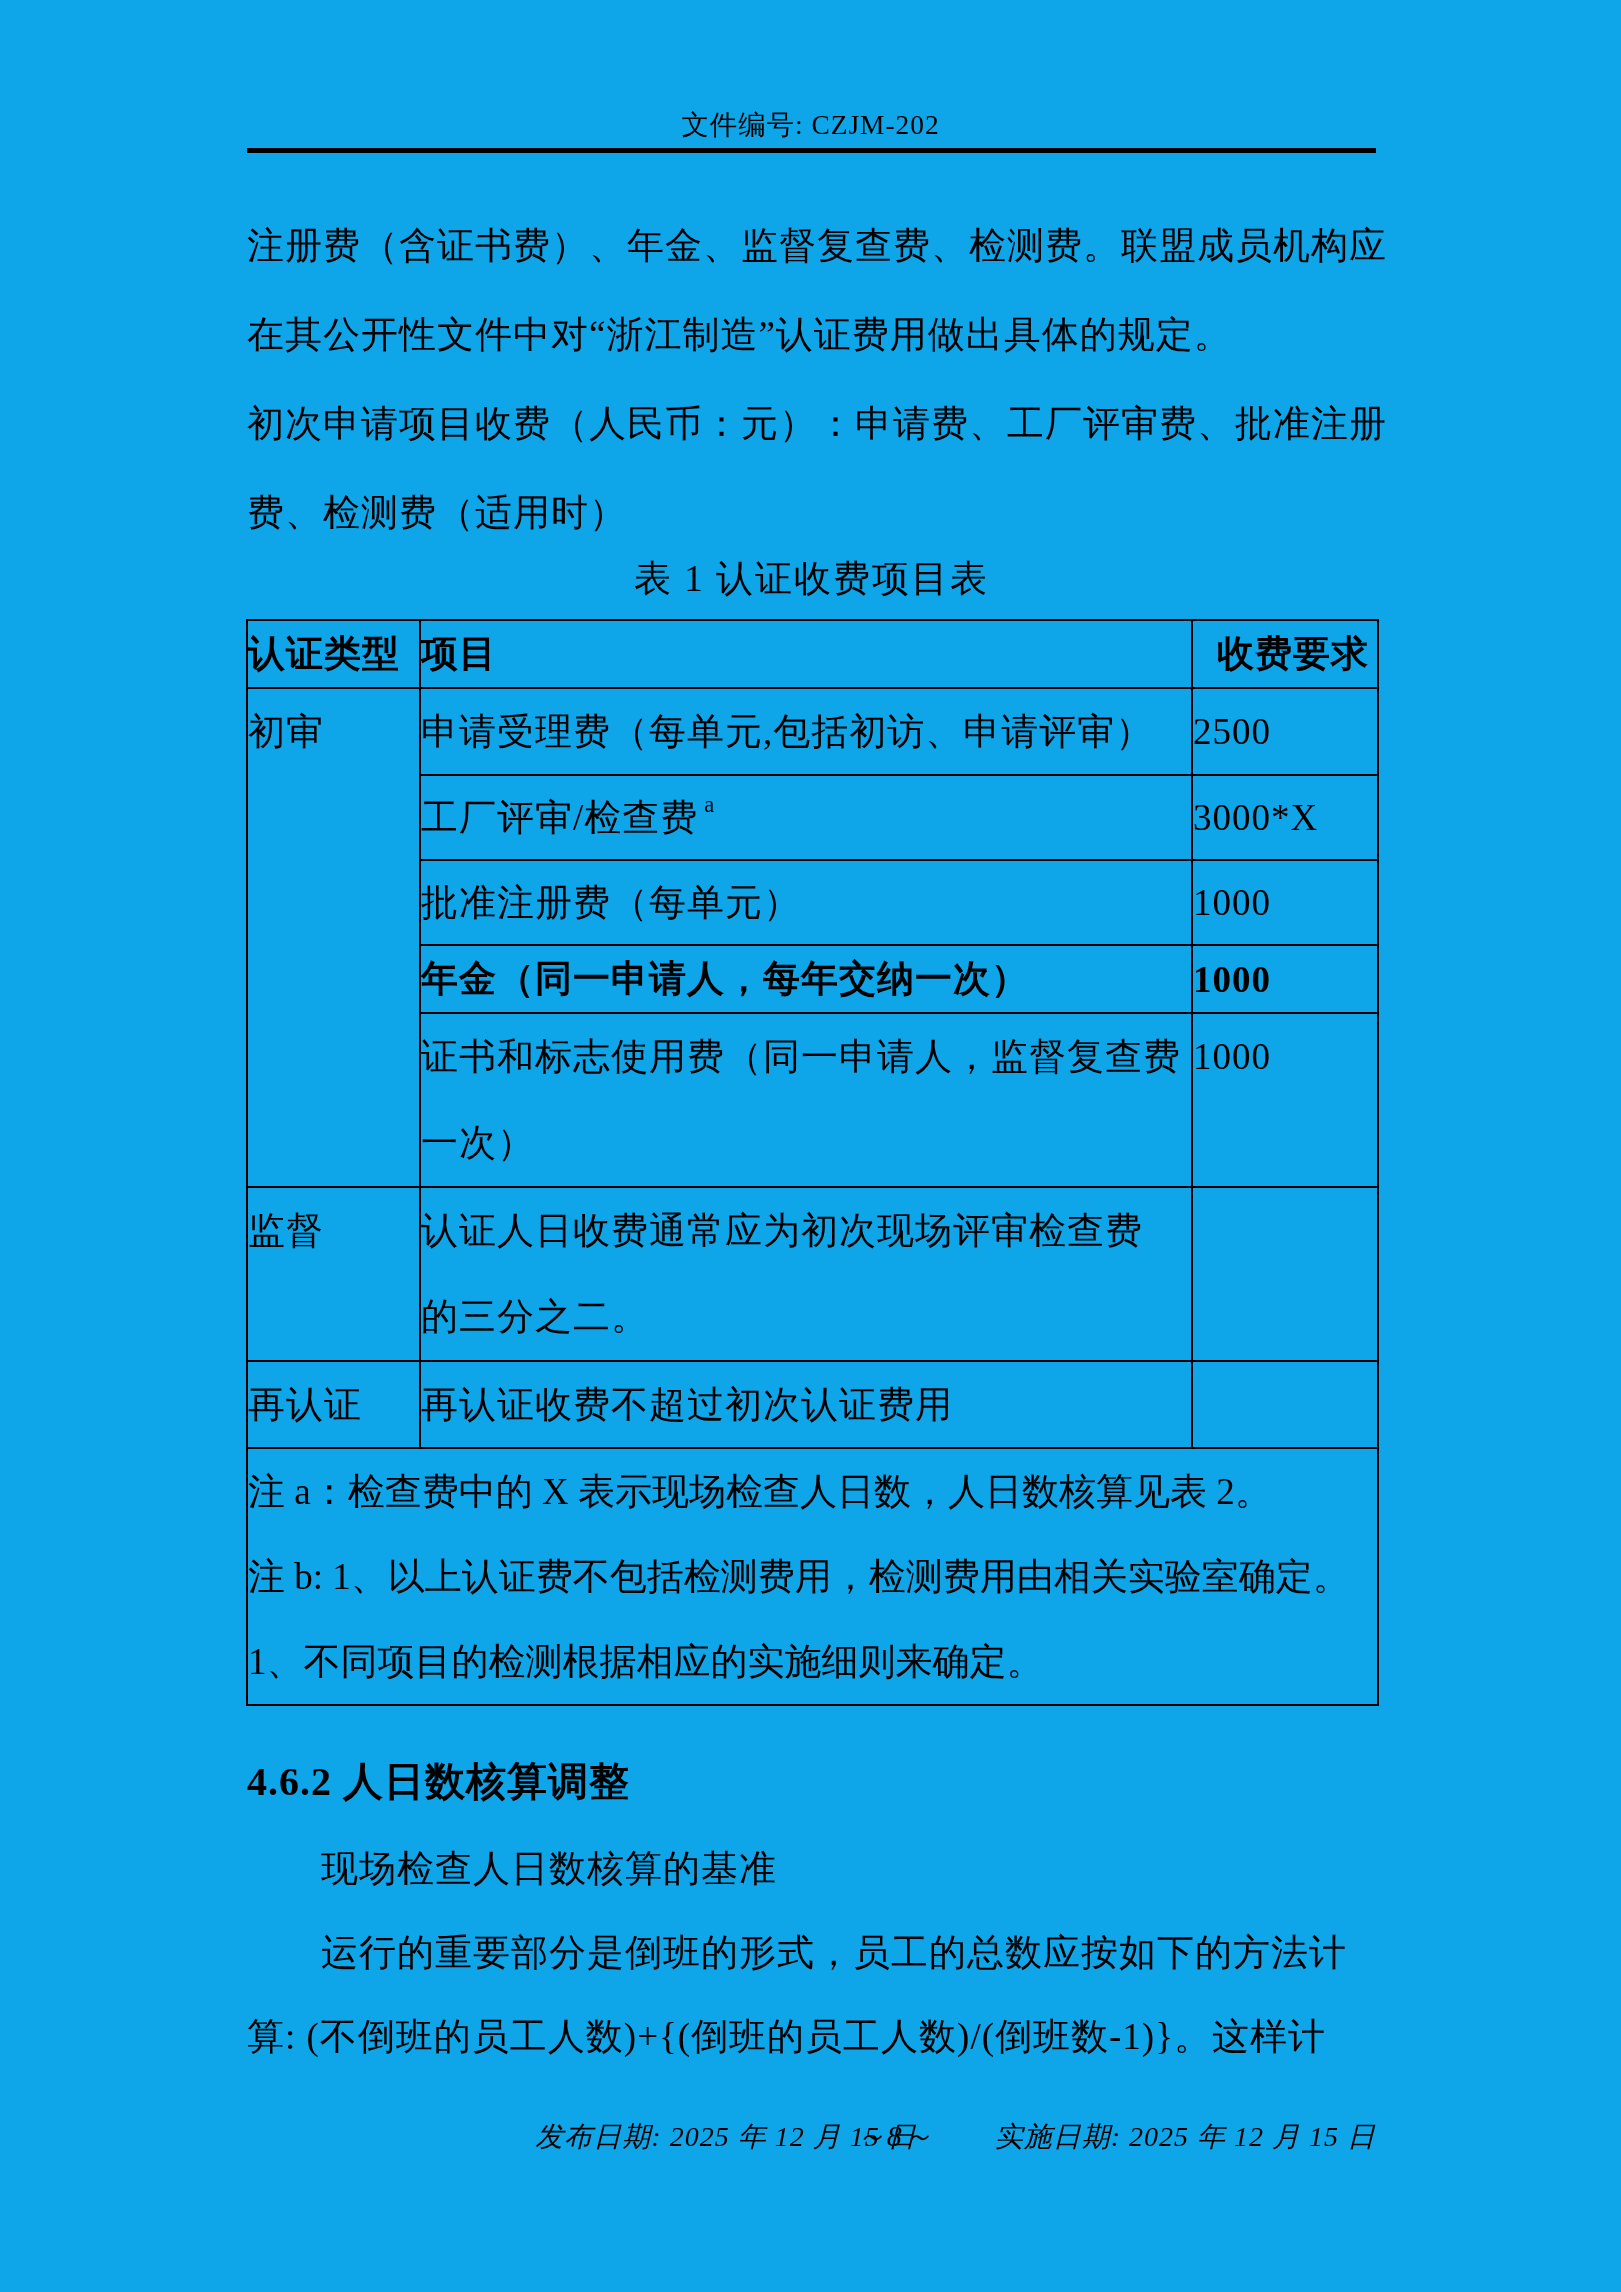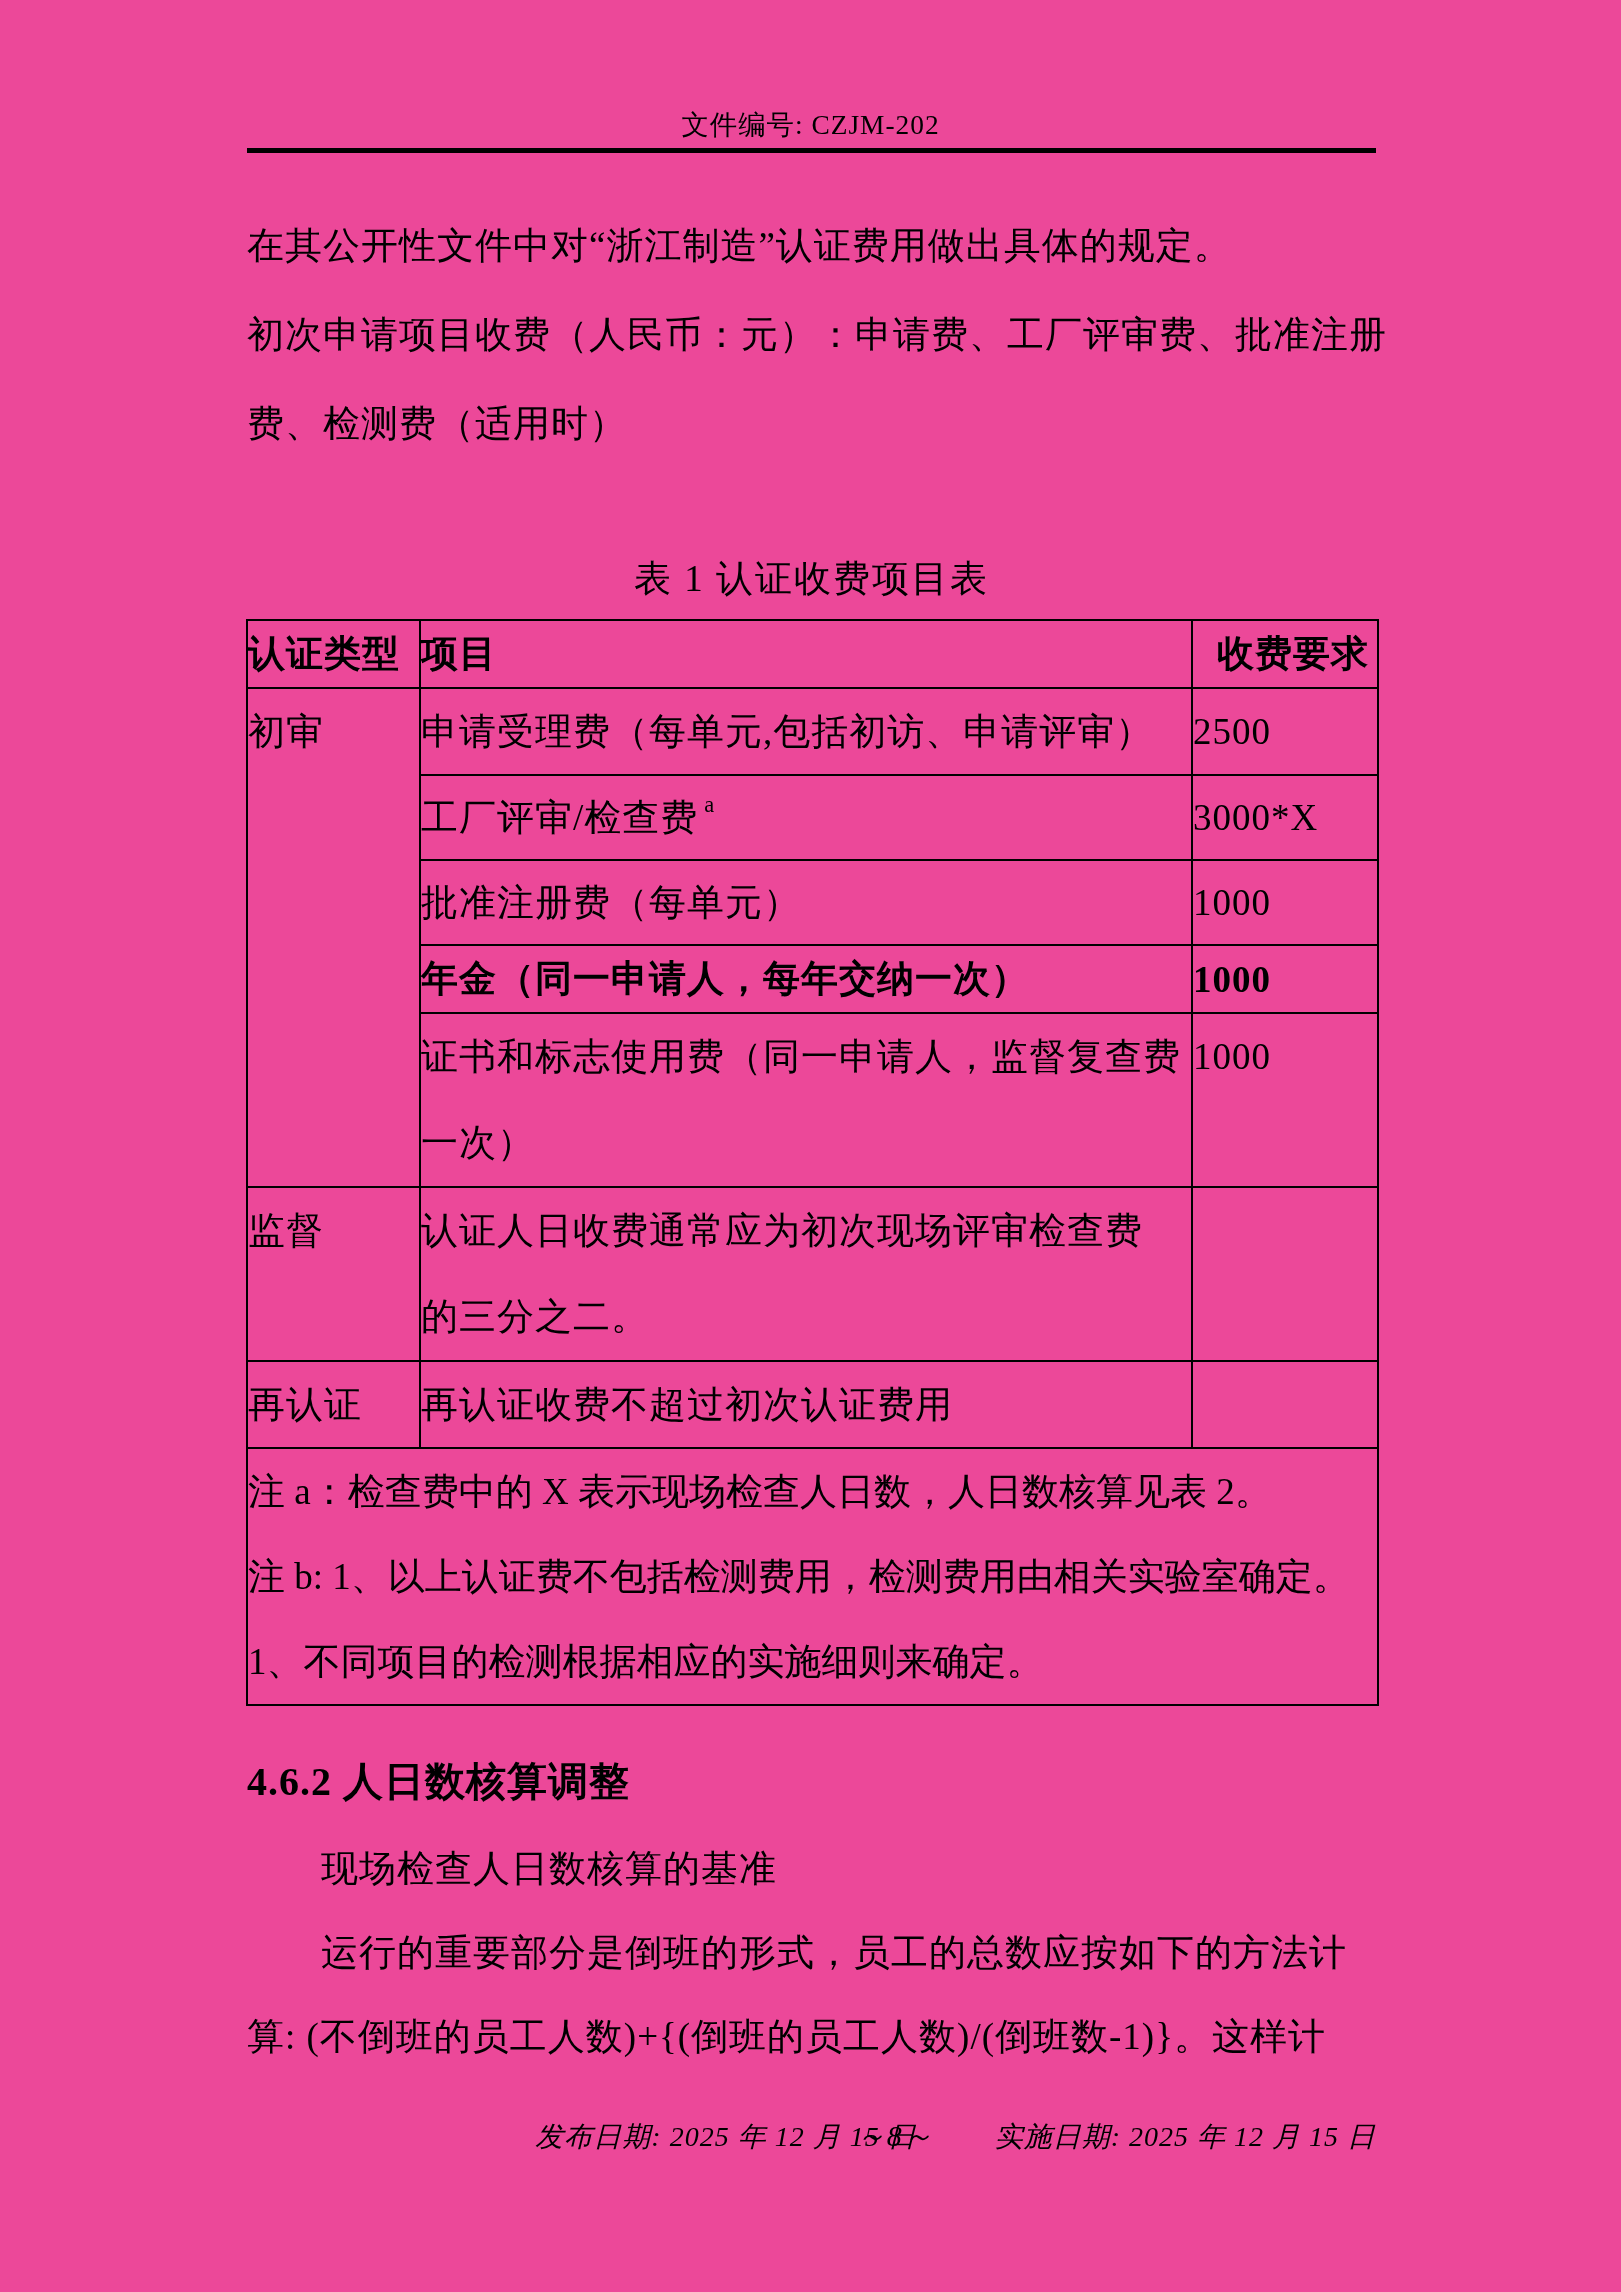--- a/index.html
+++ b/index.html
@@ -1,19 +1,19 @@
 <!DOCTYPE html>
 <html><head>
 <meta charset="utf-8">
 <style>
   html,body{margin:0;padding:0;background:#888;}
   .page{
     position:relative;
     width:1621px;height:2293px;
-    background:#ec4899;color:#000;
+    background:#0ea5e9;color:#000;
     font-family:"Liberation Serif","DejaVu Serif",serif;
     overflow:hidden;
   }
   .kicker{
     position:absolute;left:0;right:0;top:108px;
     text-align:center;font-size:27.4px;line-height:35px;letter-spacing:1px;
     white-space:nowrap;
   }
   .rule{
     position:absolute;left:247px;top:148px;width:1129px;height:4.9px;background:#000;
@@ -58,20 +58,21 @@
 </style>
 </head>
 <body>
 
 <div class="page">
 
   <div class="kicker">文件编号: CZJM-202</div>
   <div class="rule"></div>
 
   <div class="intro">
+    <div class="ln">注册费（含证书费）、年金、监督复查费、检测费。联盟成员机构应</div>
     <div class="ln">在其公开性文件中对“浙江制造”认证费用做出具体的规定。</div>
     <div class="ln">初次申请项目收费（人民币：元）：申请费、工厂评审费、批准注册</div>
     <div class="ln">费、检测费（适用时）</div>
   </div>
 
   <div class="tbl-title">表 1 认证收费项目表</div>
 
   <table class="fee">
     <colgroup>
       <col style="width:173px">

